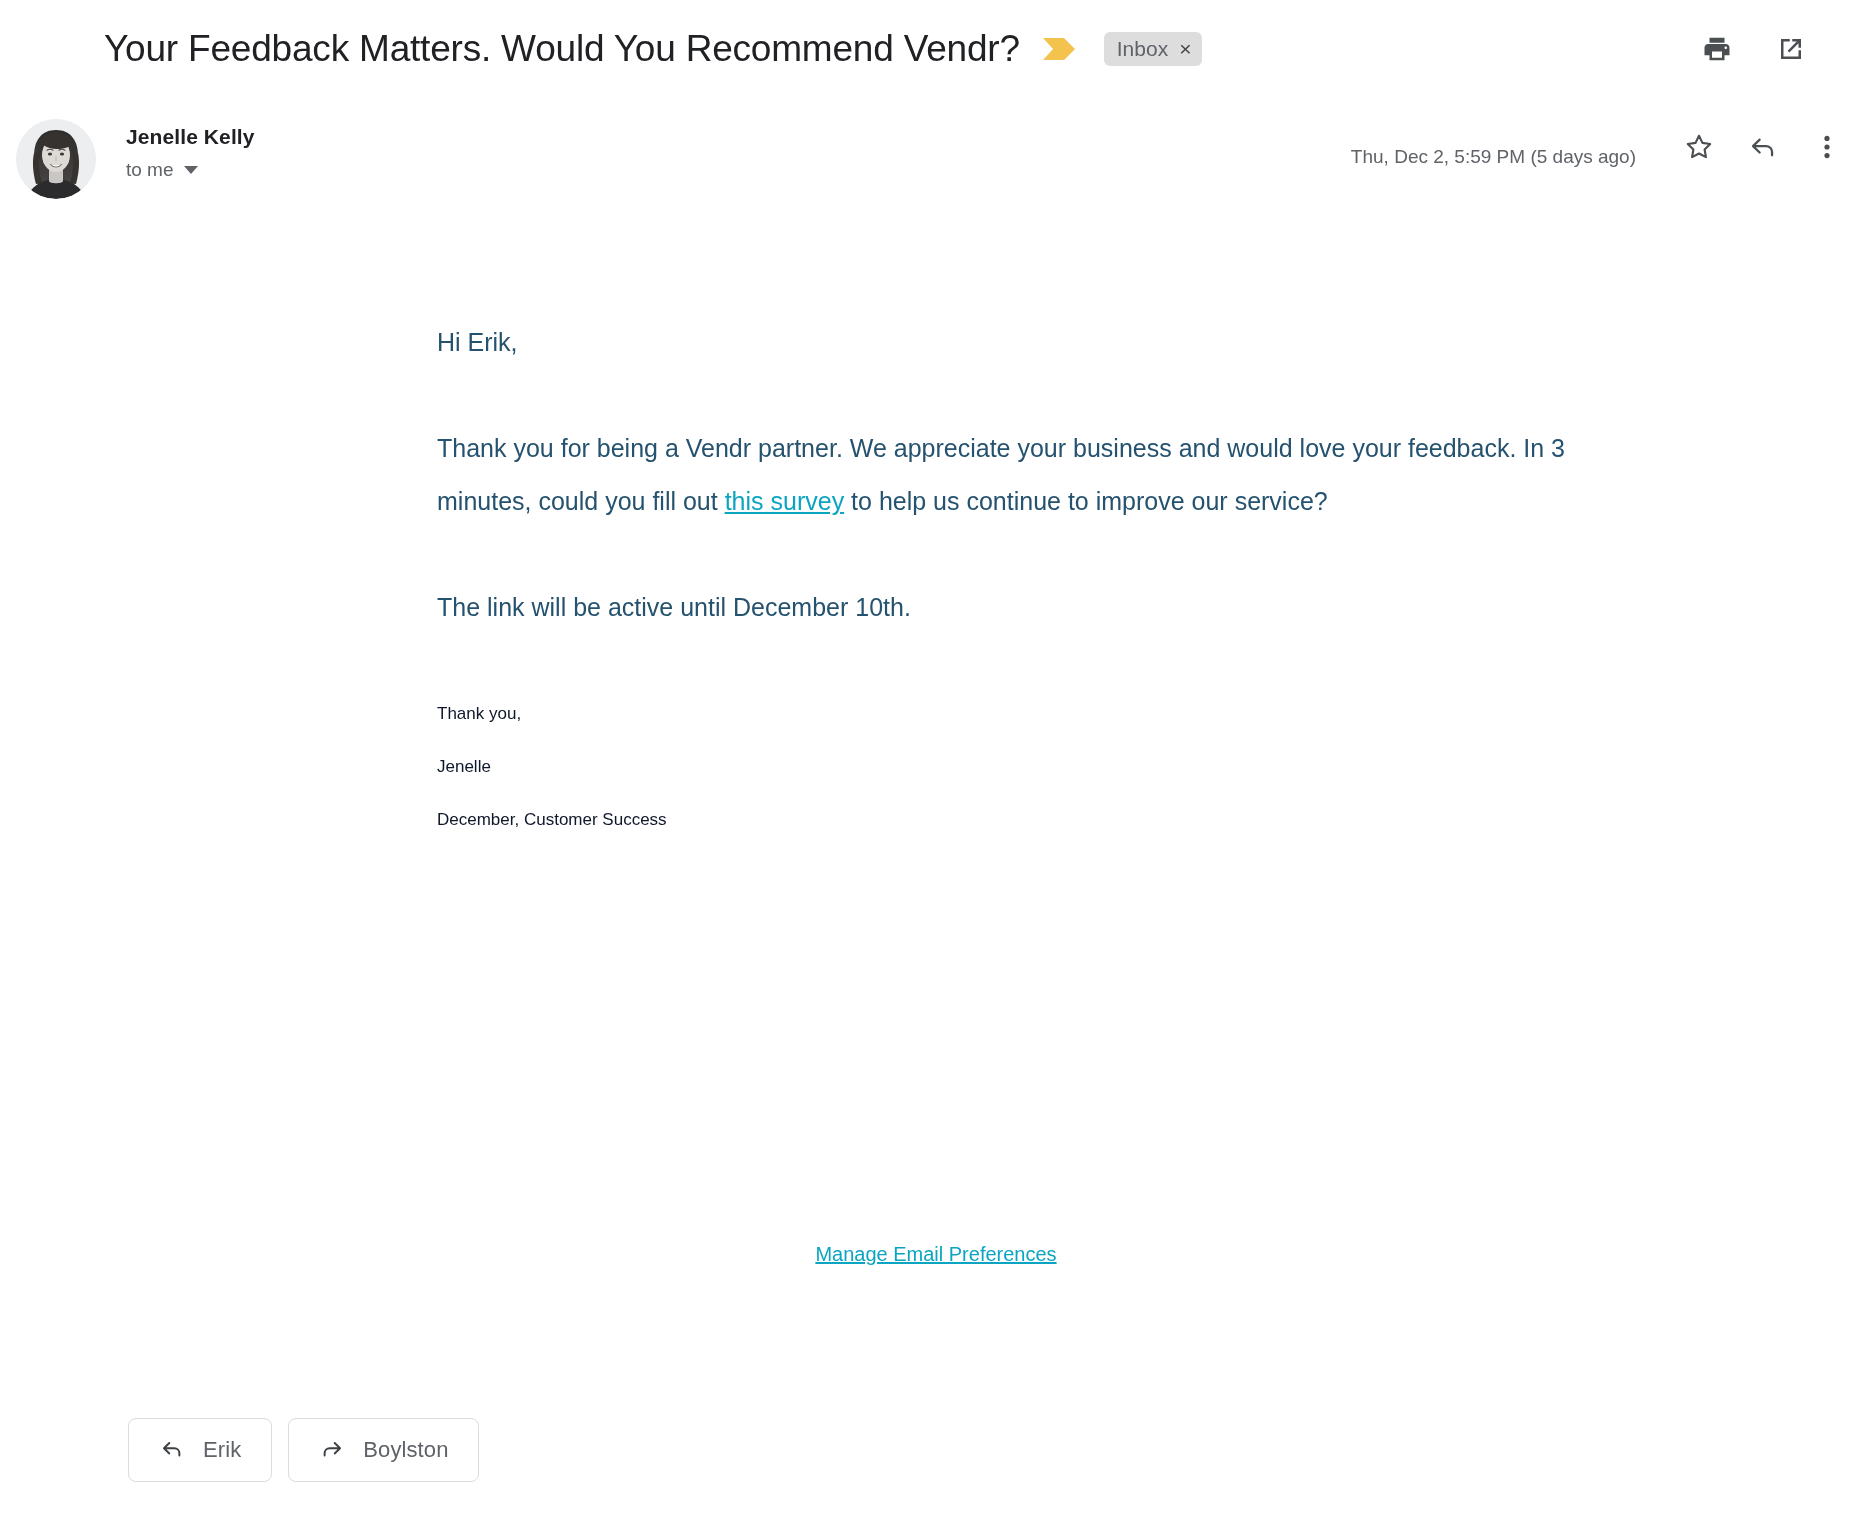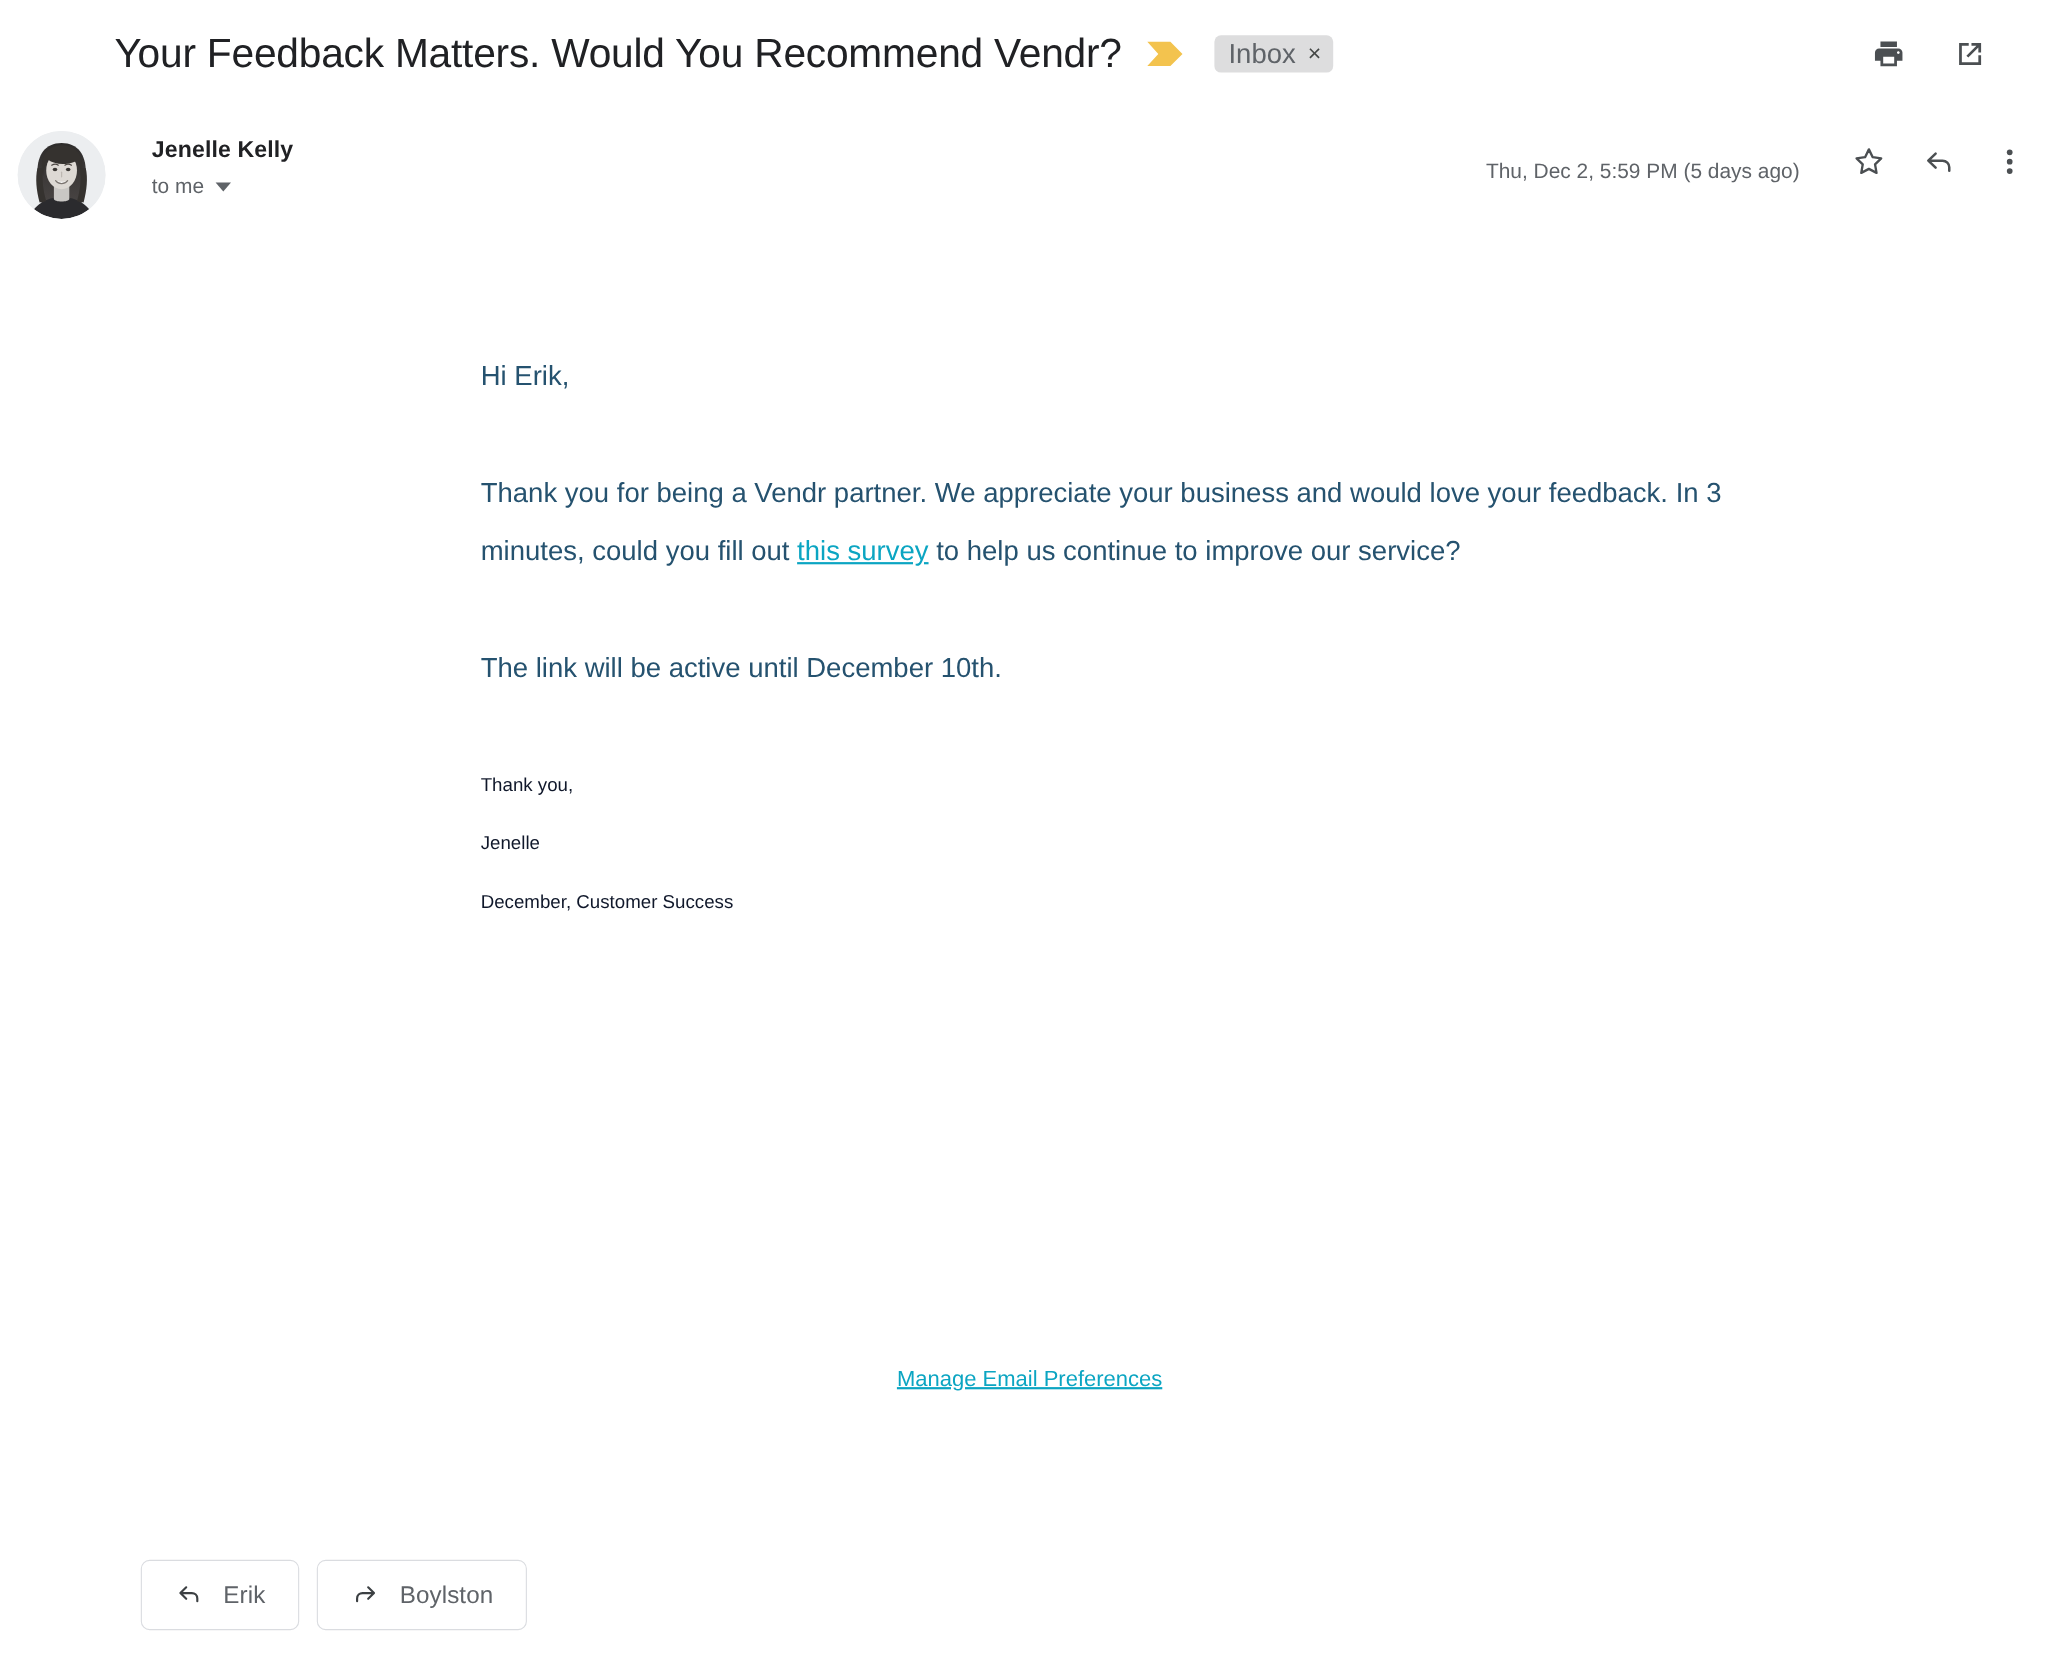--- a/index.html
+++ b/index.html
@@ -53,21 +53,21 @@
     margin-left: 28px;
     height: 34px;
     background: #ddddde;
     border-radius: 6px;
     display: inline-flex;
     align-items: center;
     padding: 0 11px 0 13px;
     flex: 0 0 auto;
   }
   .label-pill-text {
-    font-size: 25px;
+    font-size: 21px;
     color: #5f6368;
     line-height: 34px;
     white-space: nowrap;
   }
   .label-pill-close {
     margin-left: 11px;
     font-size: 21px;
     line-height: 20px;
     color: #444746;
     cursor: pointer;
@@ -108,21 +108,21 @@
     width: 80px;
     height: 80px;
     border-radius: 50%;
     background: #eceef0;
     overflow: hidden;
     flex: 0 0 auto;
     margin-top: 1px;
   }
 
   .sender-meta {
-    margin-left: 42px;
+    margin-left: 30px;
     padding-top: 5px;
   }
   .sender-name {
     font-size: 21px;
     font-weight: 700;
     color: #202124;
     line-height: 28px;
     letter-spacing: 0.1px;
   }
   .recipient-line {

